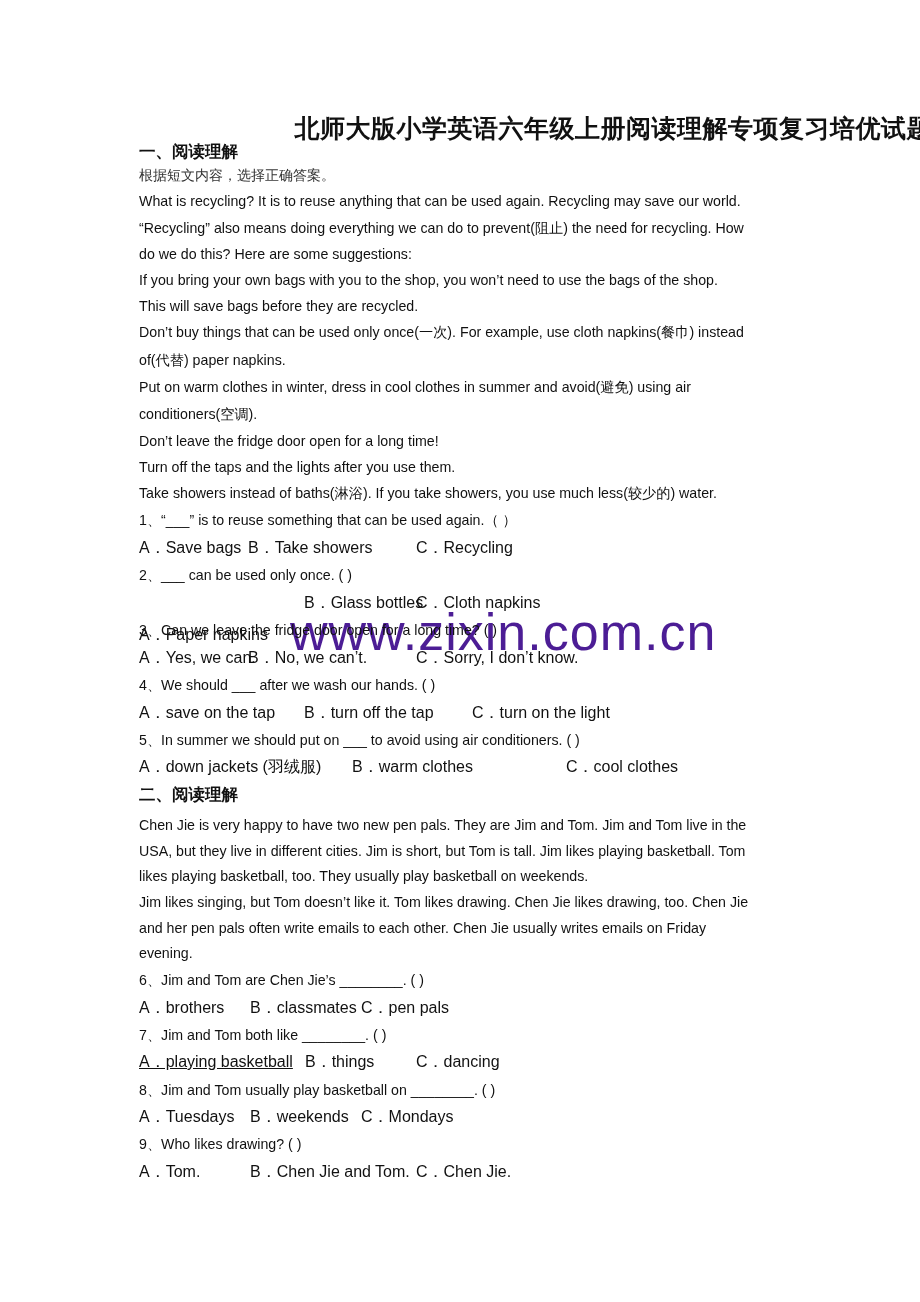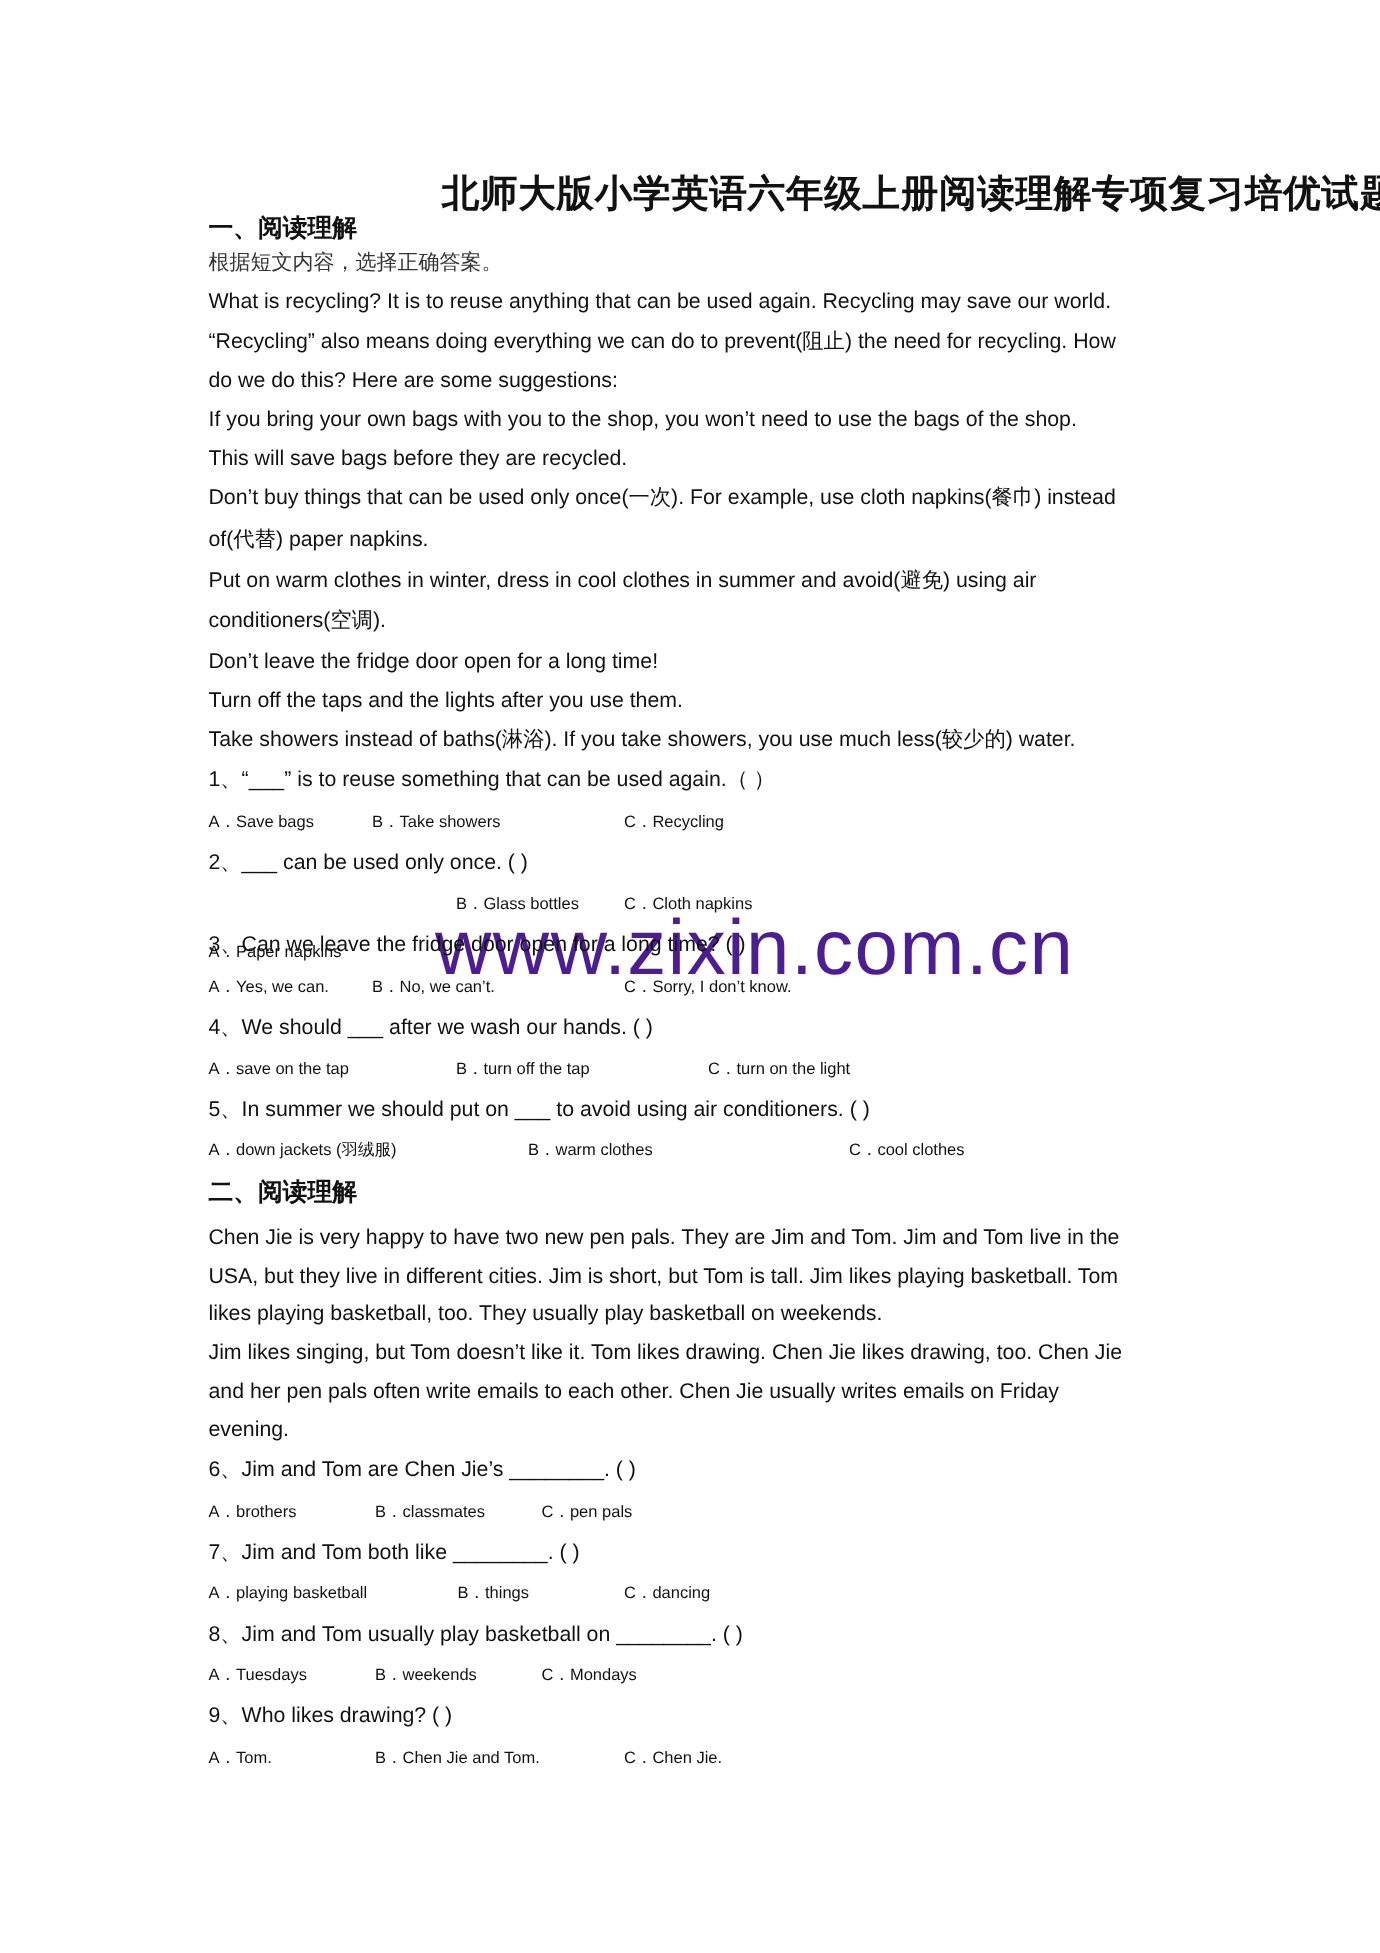--- a/index.html
+++ b/index.html
@@ -4,21 +4,21 @@
 <style>
   html, body { margin: 0; padding: 0; background: #ffffff; }
   body { width: 920px; height: 1302px; position: relative; overflow: hidden;
          font-family: "Liberation Sans", "DejaVu Sans", sans-serif; color: #111; }
   .page { position: absolute; left: 0; top: 0; width: 920px; height: 1302px; }
   .title { position: absolute; top: 112px; left: 12px; width: 920px; text-align: right;
            font-family: "DejaVu Serif", "Liberation Serif", serif; font-size: 25px; font-weight: bold; letter-spacing: 0.5px; }
   .line { position: absolute; left: 139px; font-size: 14.2px; white-space: nowrap; line-height: 20px; }
   .section { font-family: "DejaVu Serif", serif; font-size: 16.5px; font-weight: bold; }
   .instr { font-family: "DejaVu Serif", serif; font-size: 14px; color: #333; }
-  .opt { position: absolute; white-space: nowrap; font-size: 11px; line-height: 20px; }
+  .opt { position: absolute; white-space: nowrap; font-size: 16px; line-height: 20px; }
   .watermark { position: absolute; left: 290px; top: 602px; font-size: 52px; color: #4c1d95;
                font-family: "Liberation Sans", sans-serif; letter-spacing: 1px; z-index: 0; pointer-events: none; }
   .content { position: relative; z-index: 1; }
 </style>
 </head>
 <body>
 
 <div class="page">
   <div class="watermark">www.zixin.com.cn</div>
 
@@ -73,21 +73,21 @@
     <div class="line" style="top:892px;">Jim likes singing, but Tom doesn’t like it. Tom likes drawing. Chen Jie likes drawing, too. Chen Jie</div>
     <div class="line" style="top:918px;">and her pen pals often write emails to each other. Chen Jie usually writes emails on Friday</div>
     <div class="line" style="top:943px;">evening.</div>
 
     <div class="line" style="top:970px;">6、Jim and Tom are Chen Jie’s ________. (    )</div>
     <div class="opt" style="top:998px;left:139px;">A．brothers</div>
     <div class="opt" style="top:998px;left:250px;">B．classmates</div>
     <div class="opt" style="top:998px;left:361px;">C．pen pals</div>
 
     <div class="line" style="top:1025px;">7、Jim and Tom both like ________. (    )</div>
-    <div class="opt" style="top:1052px;left:139px;">A．playing basketball</div>
+    <div class="opt" style="top:1052px;left:139px;text-decoration:underline;">A．playing basketball</div>
     <div class="opt" style="top:1052px;left:305px;">B．things</div>
     <div class="opt" style="top:1052px;left:416px;">C．dancing</div>
 
     <div class="line" style="top:1080px;">8、Jim and Tom usually play basketball on ________. (    )</div>
     <div class="opt" style="top:1107px;left:139px;">A．Tuesdays</div>
     <div class="opt" style="top:1107px;left:250px;">B．weekends</div>
     <div class="opt" style="top:1107px;left:361px;">C．Mondays</div>
 
     <div class="line" style="top:1134px;">9、Who likes drawing? (    )</div>
     <div class="opt" style="top:1162px;left:139px;">A．Tom.</div>

